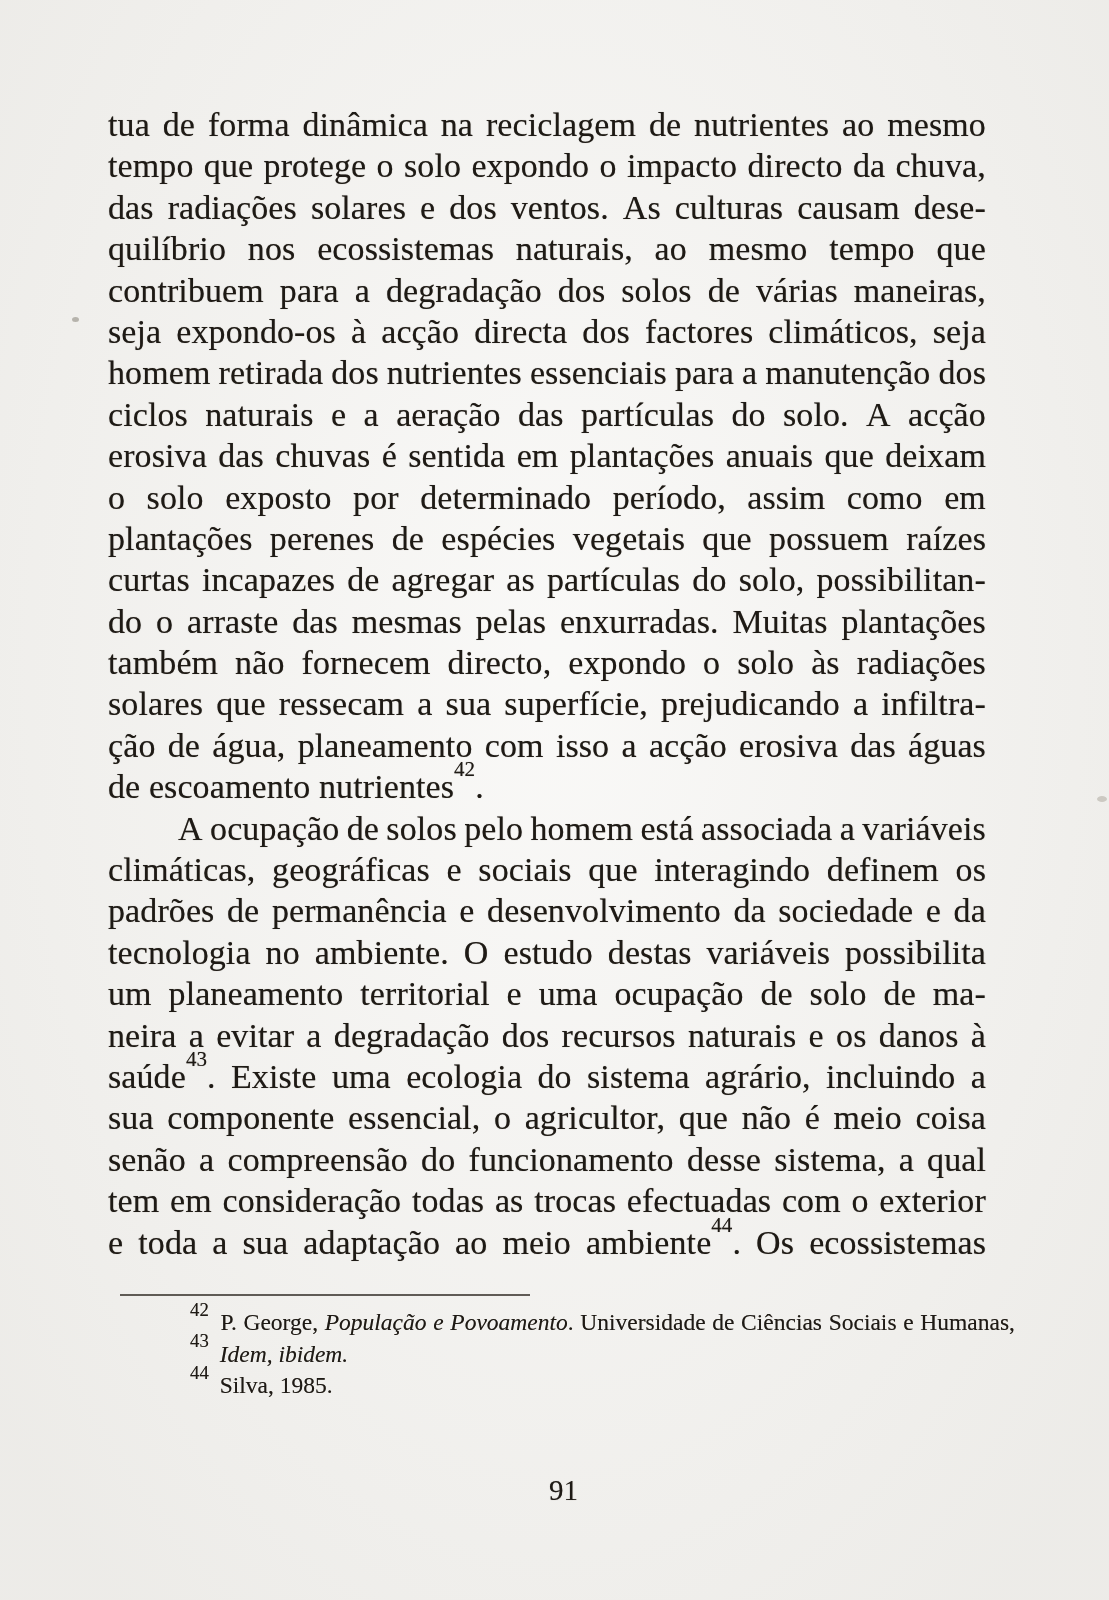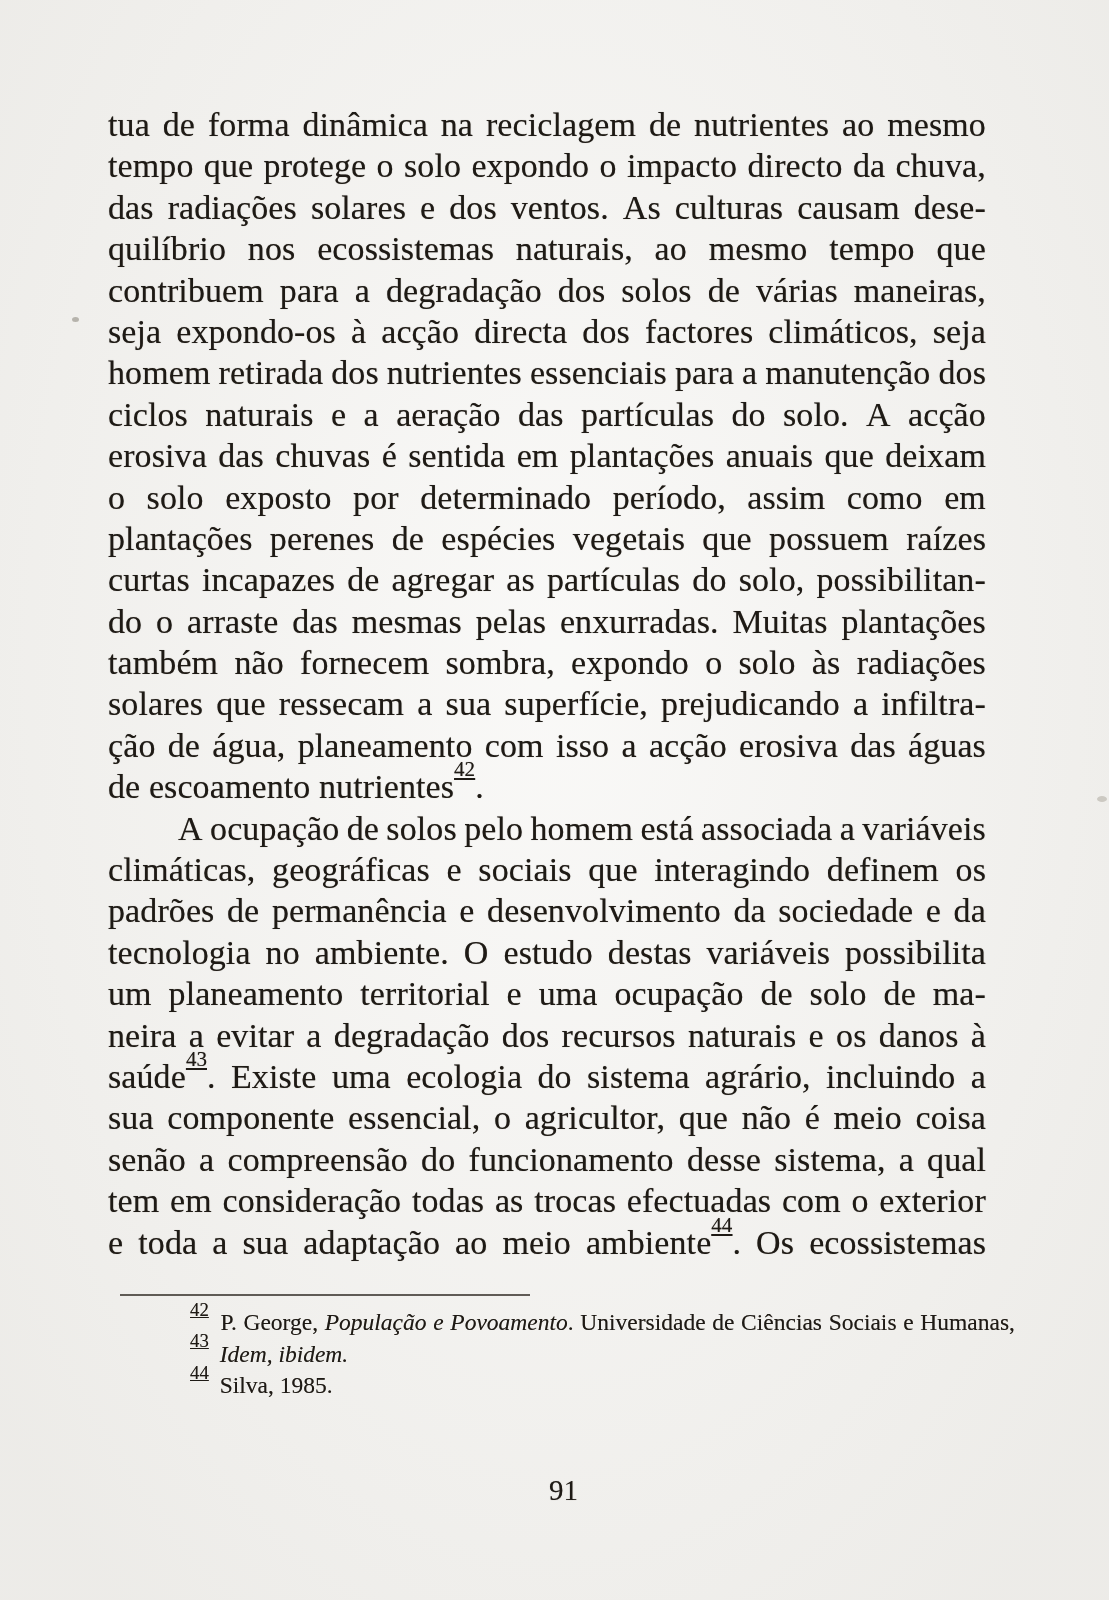--- a/index.html
+++ b/index.html
@@ -27,21 +27,20 @@
   .line { height: 41.4px; }
   .line.j { display: flex; justify-content: space-between; }
   .line.ind { padding-left: 70px; }
   .tok { white-space: nowrap; }
   sup {
     font-size: 0.62em;
     line-height: 0;
     position: relative;
     top: -0.45em;
     letter-spacing: 0;
-    text-decoration: underline;
   }
   .it { font-style: italic; }
   .fn-sep {
     position: absolute;
     left: 120px; top: 1294px;
     width: 410px; height: 2px;
     background: var(--sep, #45413b);
     opacity: 0.85;
   }
   .footnotes {
@@ -219,21 +218,21 @@
         <span class="tok"><span>mesmas</span></span>
         <span class="tok"><span>pelas</span></span>
         <span class="tok"><span>enxurradas.</span></span>
         <span class="tok"><span>Muitas</span></span>
         <span class="tok"><span>plantações</span></span>
       </div>
       <div class="line j">
         <span class="tok"><span>também</span></span>
         <span class="tok"><span>não</span></span>
         <span class="tok"><span>fornecem</span></span>
-        <span class="tok"><span>sombra,</span></span>
+        <span class="tok"><span>directo,</span></span>
         <span class="tok"><span>expondo</span></span>
         <span class="tok"><span>o</span></span>
         <span class="tok"><span>solo</span></span>
         <span class="tok"><span>às</span></span>
         <span class="tok"><span>radiações</span></span>
       </div>
       <div class="line j">
         <span class="tok"><span>solares</span></span>
         <span class="tok"><span>que</span></span>
         <span class="tok"><span>ressecam</span></span>

